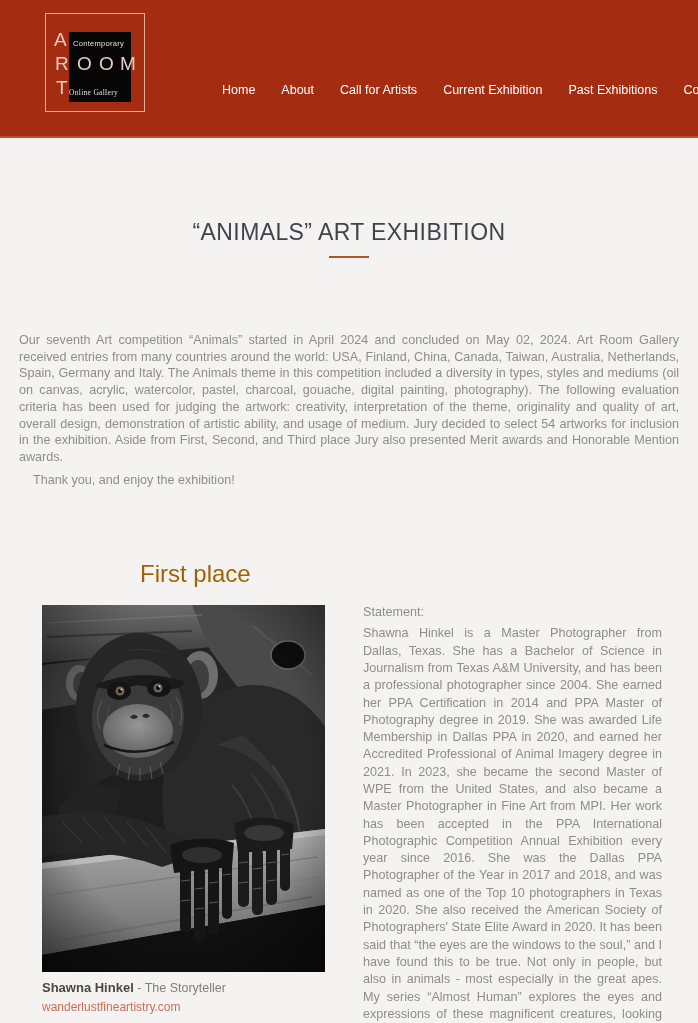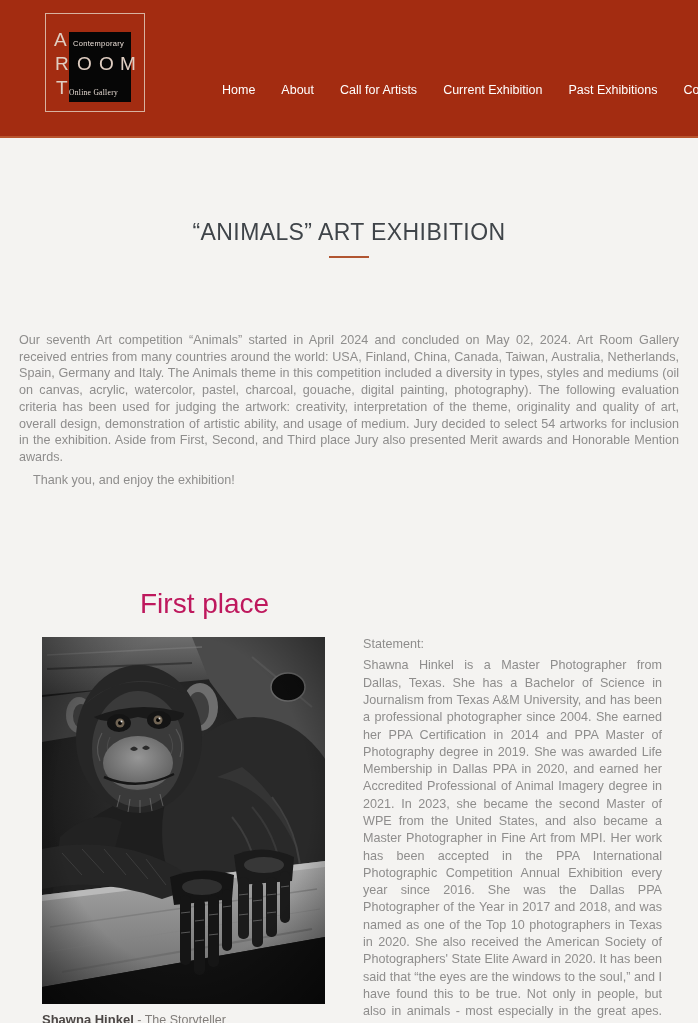--- a/index.html
+++ b/index.html
@@ -82,24 +82,24 @@
     text-align: justify;
   }
   .thanks {
     margin: 6px 33px 8px;
     font-size: 12.6px;
     line-height: 16.7px;
     color: #8e8d8c;
   }
   
   .section-heading {
-    margin: 100px 0 0 140px;
-    font-size: 28px;
+    margin: 72px 0 0 140px;
+    font-size: 24px;
     font-weight: 400;
-    color: #be185d;
+    color: #a16207;
   }
   .entry-row {
     display: flex;
     margin: 17px 36px 0 42px;
     gap: 38px;
   }
   .entry-left { width: 283px; flex: 0 0 283px; }
   .artwork-photo {
     width: 283px; height: 367px;
     display: block;

